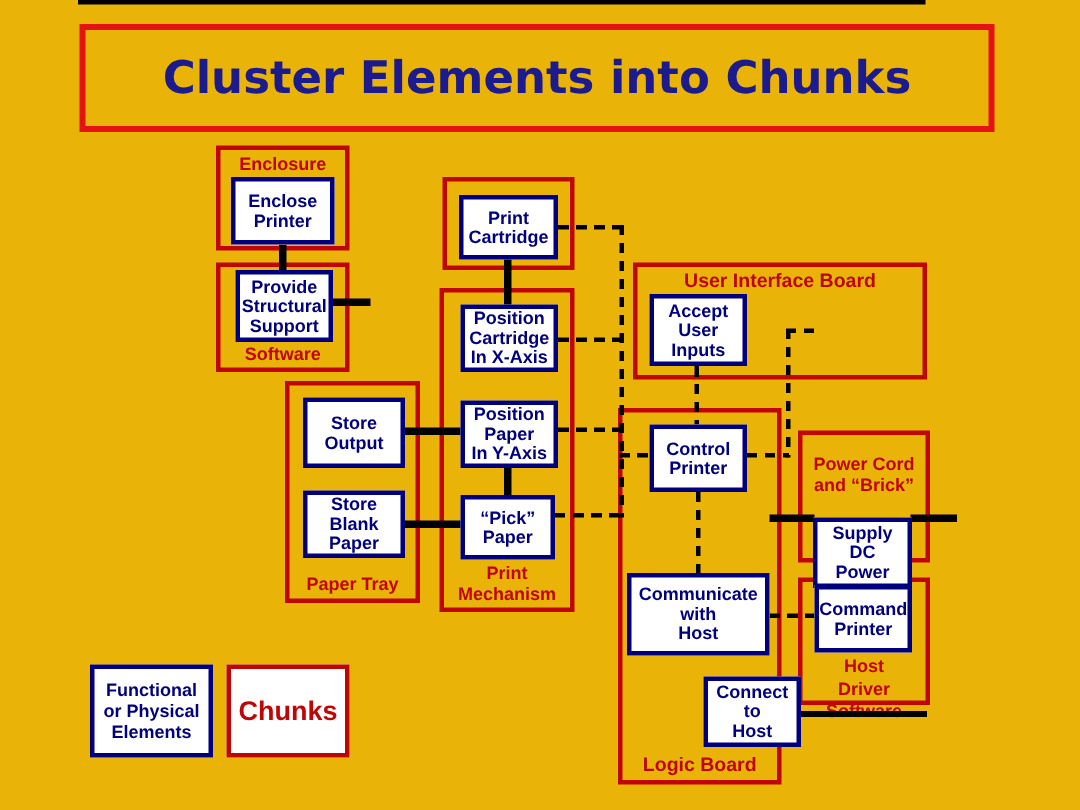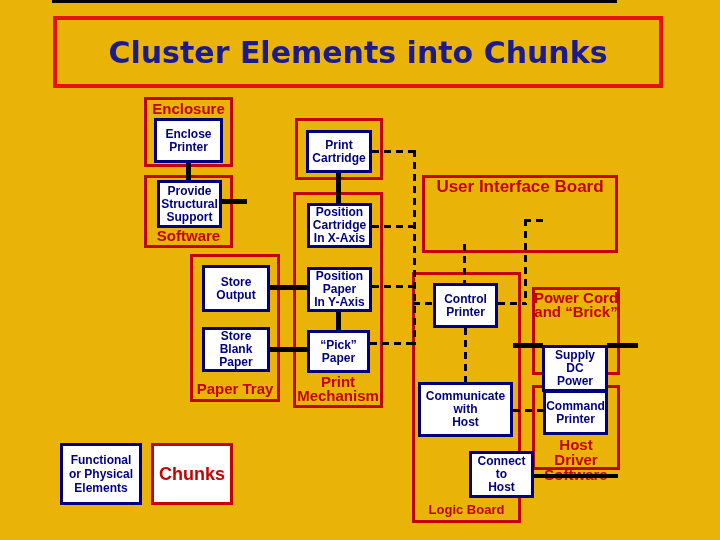--- a/index.html
+++ b/index.html
@@ -19,21 +19,21 @@
     border:4px solid var(--titleborder);box-sizing:border-box;
     display:flex;align-items:center;justify-content:center;
   }
   .titletext{
     font-family:"DejaVu Sans",sans-serif;font-weight:bold;font-size:30px;
     color:var(--titleblue);white-space:nowrap;
   }
   .chunk{position:absolute;border:3px solid var(--red);box-sizing:border-box;}
   .clabel{
     position:absolute;left:-3px;right:-3px;text-align:center;color:var(--red);
-    font-weight:bold;font-size:15px;line-height:14px;white-space:pre-line;
+    font-weight:bold;font-size:12px;line-height:14px;white-space:pre-line;
   }
   .el{
     position:absolute;border:3px solid var(--navy);box-sizing:border-box;background:#fff;
     color:var(--navy);font-weight:bold;font-size:12px;line-height:13px;
     display:flex;align-items:center;justify-content:center;text-align:center;
     white-space:pre-line;overflow:hidden;z-index:5;
   }
   .sline{position:absolute;background:#000;z-index:3;}
   .dh{position:absolute;height:3px;z-index:3;
       background:repeating-linear-gradient(to right,#000 0 7px,transparent 7px 12px);}
@@ -74,29 +74,29 @@
   </div>
 
   <div class="chunk" style="left:295px;top:118px;width:88px;height:62px;"></div>
 
   <div class="chunk" style="left:293px;top:192px;width:90px;height:216px;">
     <div class="clabel" style="bottom:2px;">Print
 Mechanism</div>
   </div>
 
   <div class="chunk" style="left:422px;top:175px;width:196px;height:78px;">
-    <div class="clabel" style="top:2px;font-size:17px;">User Interface Board</div>
+    <div class="clabel" style="top:2px;font-size:13px;">User Interface Board</div>
   </div>
 
   <div class="chunk" style="left:412px;top:272px;width:109px;height:251px;">
     <div class="clabel" style="bottom:3px;font-size:13px;">Logic Board</div>
   </div>
 
   <div class="chunk" style="left:532px;top:287px;width:88px;height:88px;">
-    <div class="clabel" style="top:1px;">Power Cord
+    <div class="clabel" style="top:12px;">Power Cord
 and “Brick”</div>
   </div>
 
   <div class="chunk" style="left:532px;top:385px;width:88px;height:85px;">
     <div class="clabel" style="top:49px;line-height:15px;">Host
 Driver
 Software</div>
   </div>
 
   <div class="sline" style="left:186px;top:163px;width:5px;height:18px;"></div>
@@ -135,20 +135,23 @@
   <div class="el" style="left:306px;top:130px;width:66px;height:43px;">Print
 Cartridge</div>
   <div class="el" style="left:307px;top:203px;width:65px;height:45px;">Position
 Cartridge
 In X-Axis</div>
   <div class="el" style="left:307px;top:267px;width:65px;height:45px;">Position
 Paper
 In Y-Axis</div>
   <div class="el" style="left:307px;top:330px;width:63px;height:43px;">“Pick”
 Paper</div>
+  <div class="el" style="left:433px;top:196px;width:65px;height:48px;">Accept
+User
+Inputs</div>
   <div class="el" style="left:433px;top:283px;width:65px;height:45px;">Control
 Printer</div>
   <div class="el" style="left:418px;top:382px;width:95px;height:55px;">Communicate
 with
 Host</div>
   <div class="el" style="left:433px;top:451px;width:65px;height:47px;margin-left:36px;">Connect
 to
 Host</div>
   <div class="el" style="left:542px;top:322px;width:66px;height:47px;margin-top:23px;">Supply
 DC

